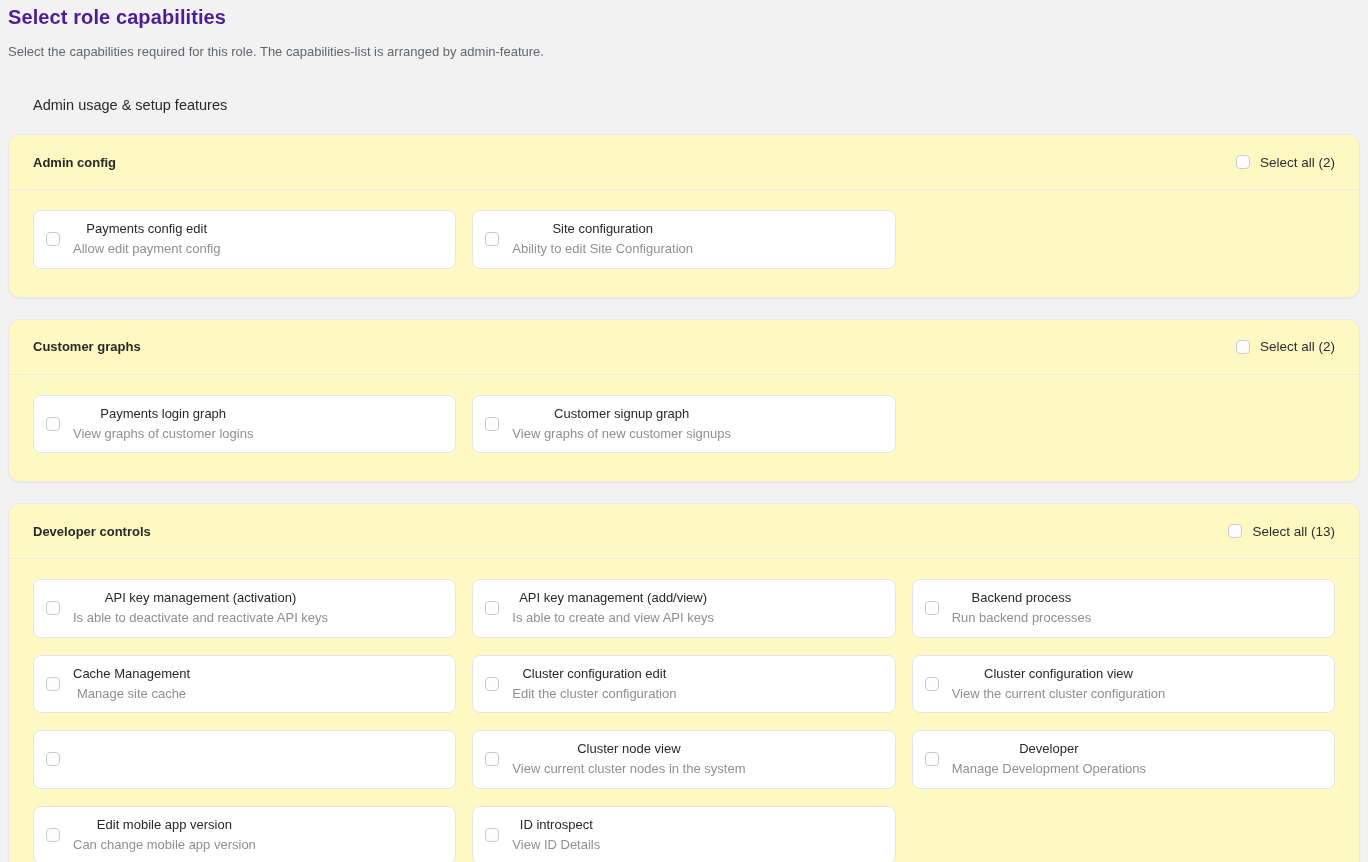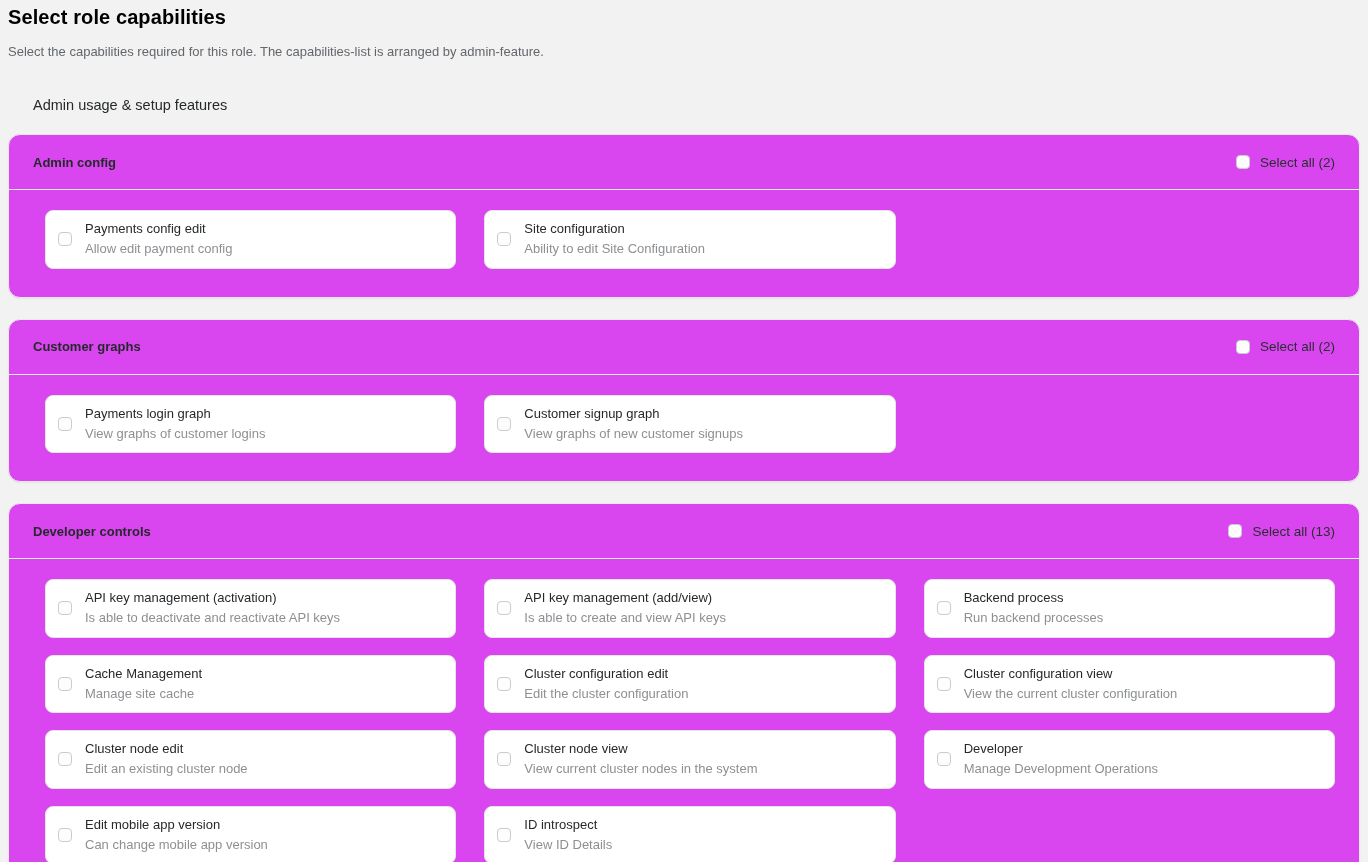--- a/index.html
+++ b/index.html
@@ -11,42 +11,43 @@
     font-family: "Liberation Sans", "DejaVu Sans", sans-serif;
     color: #202325;
   }
   .page {
     padding: 6px 8px 0 8px;
     width: 1368px;
   }
   h1.page-title {
     font-size: 20px;
     font-weight: 600;
-    color: #000000;
+    color: #4c1d95;
     letter-spacing: 0.1px;
   }
   p.page-subtitle {
     margin-top: 15px;
     font-size: 13px;
     color: #63676b;
   }
   h2.group-heading {
     margin-top: 38px;
     font-size: 14.5px;
     font-weight: 500;
     color: #26292b;
     margin-left: 25px;
   }
   .section-card {
     margin-top: 21px;
-    background: #d946ef;
+    background: #fef9c3;
     border: 1px solid #e9e9e9;
     border-radius: 12px;
     box-shadow: 0 1px 2px rgba(0,0,0,0.05);
     overflow: hidden;
+    text-align: center;
   }
   .sec-head {
     display: flex;
     align-items: center;
     justify-content: space-between;
     height: 55px;
     padding: 0 24px;
     border-bottom: 1px solid #ececec;
   }
   .sec-title {
@@ -82,21 +83,20 @@
   }
   .cap-card {
     display: flex;
     align-items: center;
     min-height: 58px;
     padding: 10px 14px 10px 12px;
     background: #ffffff;
     border: 1px solid #e4e5e6;
     border-radius: 8px;
     cursor: pointer;
-    margin-left: 12px;
   }
   .cap-card .checkbox { margin-right: 13px; }
   .cap-title {
     font-size: 13px;
     font-weight: 500;
     color: #26292c;
     line-height: 1.25;
   }
   .cap-desc {
     margin-top: 4px;
@@ -220,24 +220,20 @@
   <div class="cap-card">
     <span class="checkbox"></span>
     <div class="cap-text">
       <div class="cap-title">Cluster configuration view</div>
       <div class="cap-desc">View the current cluster configuration</div>
     </div>
   </div>
 
   <div class="cap-card">
     <span class="checkbox"></span>
-    <div class="cap-text">
-      <div class="cap-title">Cluster node edit</div>
-      <div class="cap-desc">Edit an existing cluster node</div>
-    </div>
   </div>
 
   <div class="cap-card">
     <span class="checkbox"></span>
     <div class="cap-text">
       <div class="cap-title">Cluster node view</div>
       <div class="cap-desc">View current cluster nodes in the system</div>
     </div>
   </div>
 

